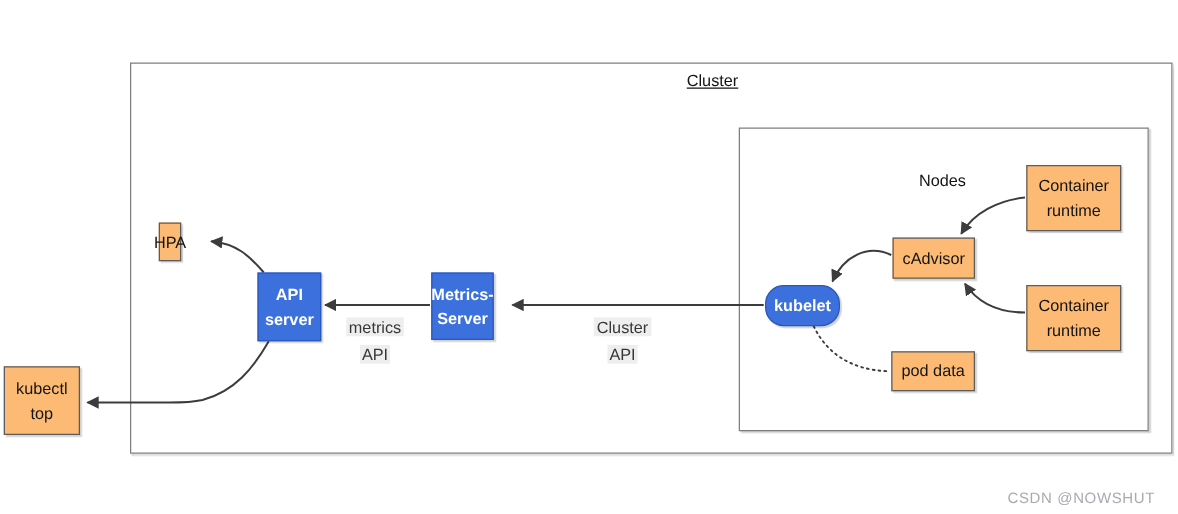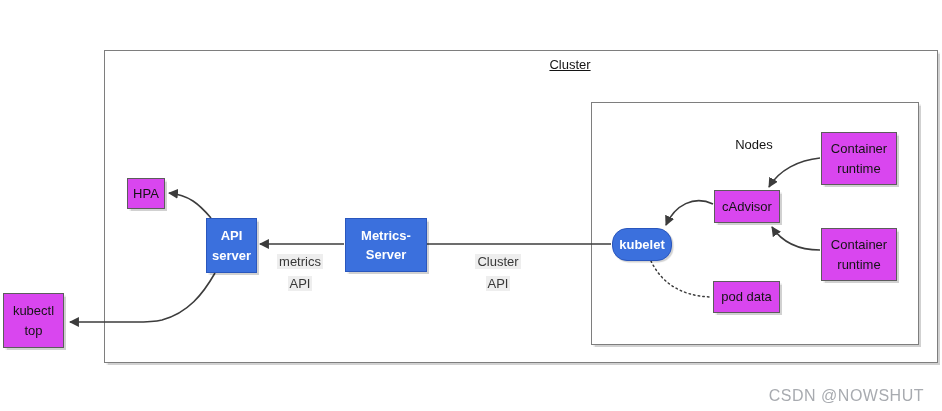--- a/index.html
+++ b/index.html
@@ -38,21 +38,21 @@
     position: absolute;
     text-align: center;
     font-size: 13px;
     color: #141414;
     line-height: 16px;
   }
   .node {
     position: absolute;
     box-sizing: border-box;
     border: 1px solid #5c5c5c;
-    background: #d946ef;
+    background: #fdba74;
     display: flex;
     flex-direction: column;
     align-items: center;
     justify-content: center;
     font-size: 13px;
     color: #141414;
     line-height: 1.5;
     text-align: center;
     box-shadow: 1.5px 1.5px 1px rgba(0,0,0,0.18);
   }
@@ -74,21 +74,21 @@
     margin-top: 28px;
   }
   .edge-label span {
     background: var(--label-bg, #eeeeee);
     padding: 0 2px;
   }
   .watermark {
     position: absolute;
     right: 18px;
     bottom: 6px;
-    font-size: 16px;
+    font-size: 12px;
     color: #a8abb0;
     letter-spacing: 0.5px;
   }
 </style>
 </head>
 <body>
 
 <div class="canvas">
 
   <div class="frame" style="left:104px; top:50px; width:832px; height:311px;"></div>
@@ -106,30 +106,30 @@
     <path class="edge" d="M 211 218 C 199 204, 189 195, 169 193" marker-end="url(#arrow)"></path>
     <path class="edge" d="M 344 244 L 260 244" marker-end="url(#arrow)"></path>
     <path class="edge" d="M 611 244 L 410 244" marker-end="url(#arrow)"></path>
     <path class="edge" d="M 713 204 C 694 195, 675 205, 666 225" marker-end="url(#arrow)"></path>
     <path class="edge" d="M 820 158 C 799 160, 779 170, 769 187" marker-end="url(#arrow)"></path>
     <path class="edge" d="M 820 250 C 798 250, 782 242, 772 227" marker-end="url(#arrow)"></path>
     <path class="edge dotted" d="M 651 261 C 660 280, 678 296, 711 297"></path>
     <path class="edge" d="M 215 273 C 203 294, 188 313, 162 320 C 151 322.5, 140 322, 128 322 L 70 322" marker-end="url(#arrow)"></path>
   </svg>
 
-  <div class="node" style="left:127px; top:178px; width:38px; height:31px;">
+  <div class="node" style="left:127px; top:178px; width:18px; height:31px;">
     <span>HPA</span>
   </div>
 
   <div class="node blue" style="left:206px; top:218px; width:51px; height:55px;">
     <span>API</span>
     <span>server</span>
   </div>
 
-  <div class="node blue" style="left:345px; top:218px; width:82px; height:54px;">
+  <div class="node blue" style="left:345px; top:218px; width:50px; height:54px;">
     <span>Metrics-</span>
     <span>Server</span>
   </div>
 
   <div class="node blue" style="left:612px; top:228px; width:60px; height:33px;border-radius:15px;">
     <span>kubelet</span>
   </div>
 
   <div class="node" style="left:714px; top:190px; width:66px; height:33px;">
     <span>cAdvisor</span>

